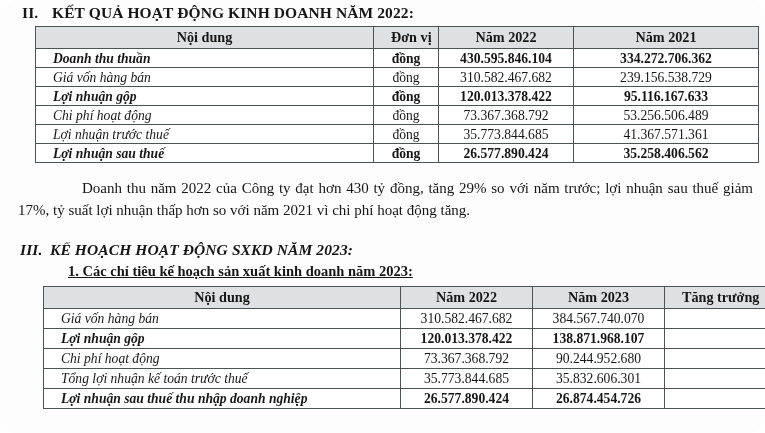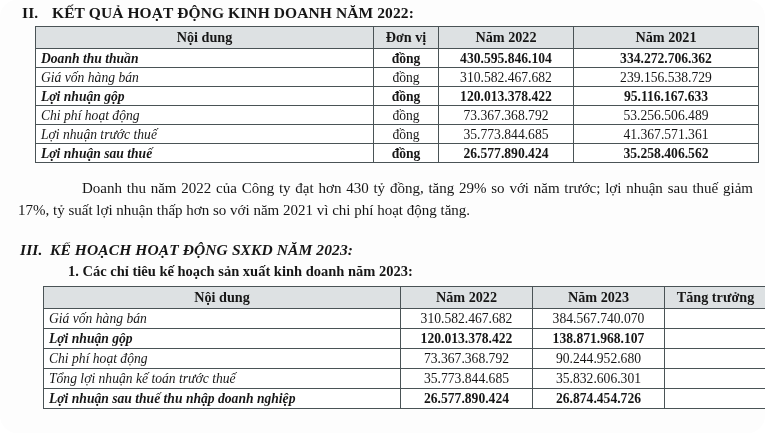--- a/index.html
+++ b/index.html
@@ -59,20 +59,21 @@
   }
   #head-2 { left: 22px; top: 4px; }
   #head-3 { left: 20px; top: 241px; font-style: italic; }
   .subheading {
     position: absolute;
     left: 68px;
     top: 263px;
     font-weight: bold;
     font-size: 14.5px;
     white-space: nowrap;
+    text-decoration: underline;
   }
 
   
   .para {
     position: absolute;
     left: 18px;
     top: 178px;
     width: 735px;
     font-size: 15px;
     line-height: 21.5px;
@@ -83,21 +84,21 @@
   
   table {
     position: absolute;
     border-collapse: collapse;
     table-layout: fixed;
     font-size: 13.6px;
     background: #ffffff;
   }
   table td, table th {
     border: 1px solid #4a5356;
-    padding: 0 5px;
+    padding: 0 17px;
     height: 18px;
     line-height: 17px;
     font-weight: normal;
     vertical-align: middle;
     white-space: nowrap;
     overflow: hidden;
     margin-top: 44px;
   }
   thead th {
     background: #dde1e3;

